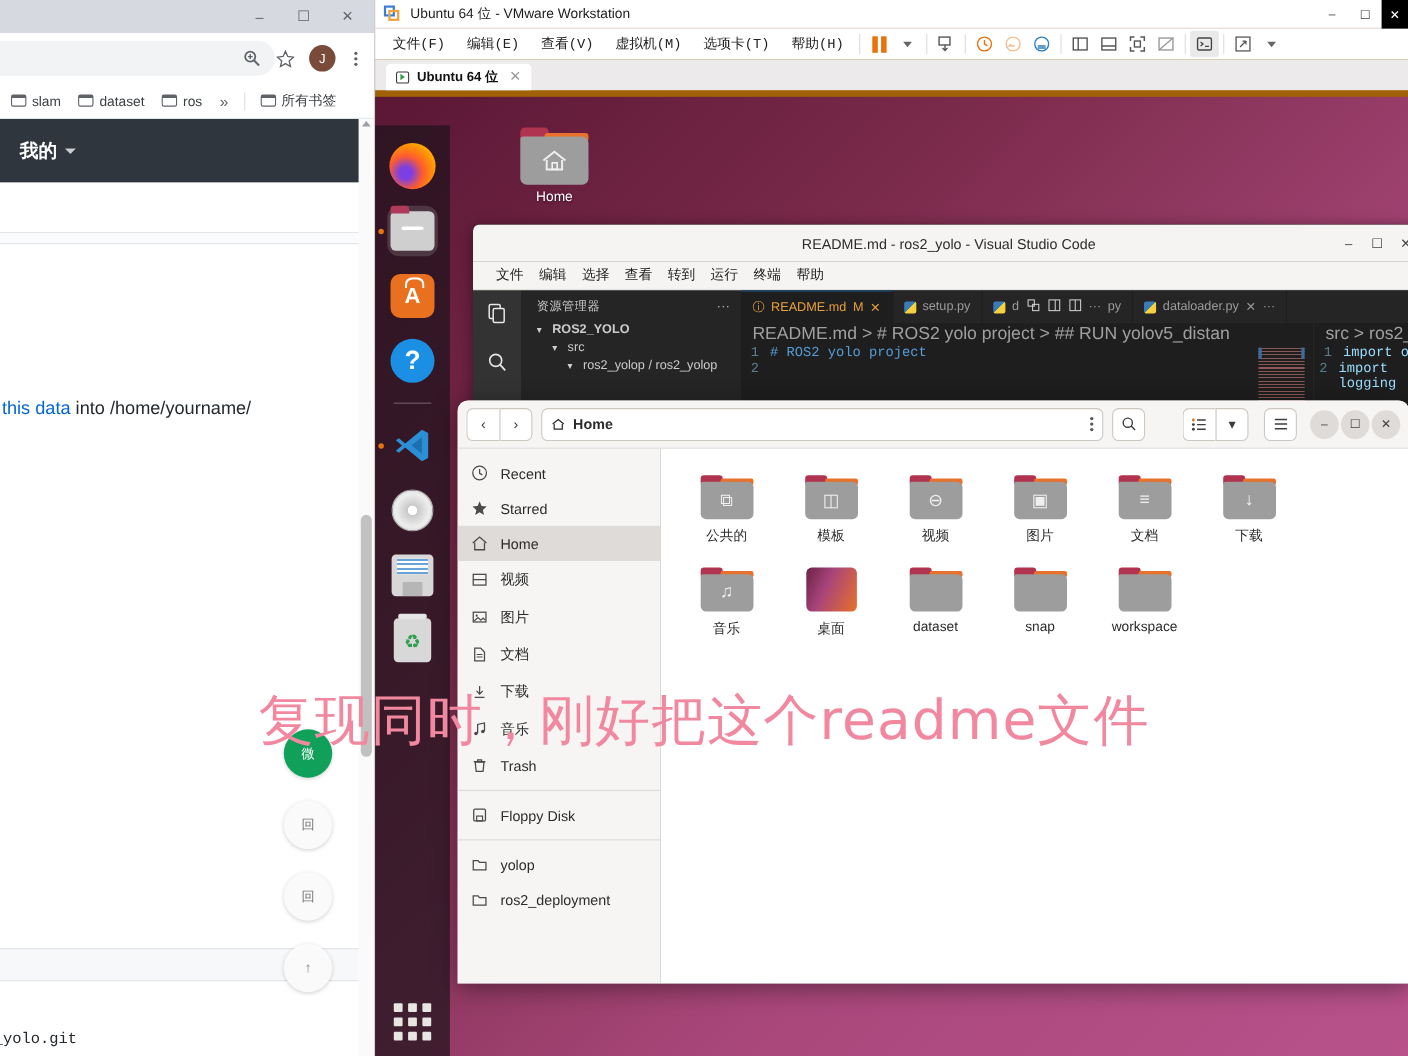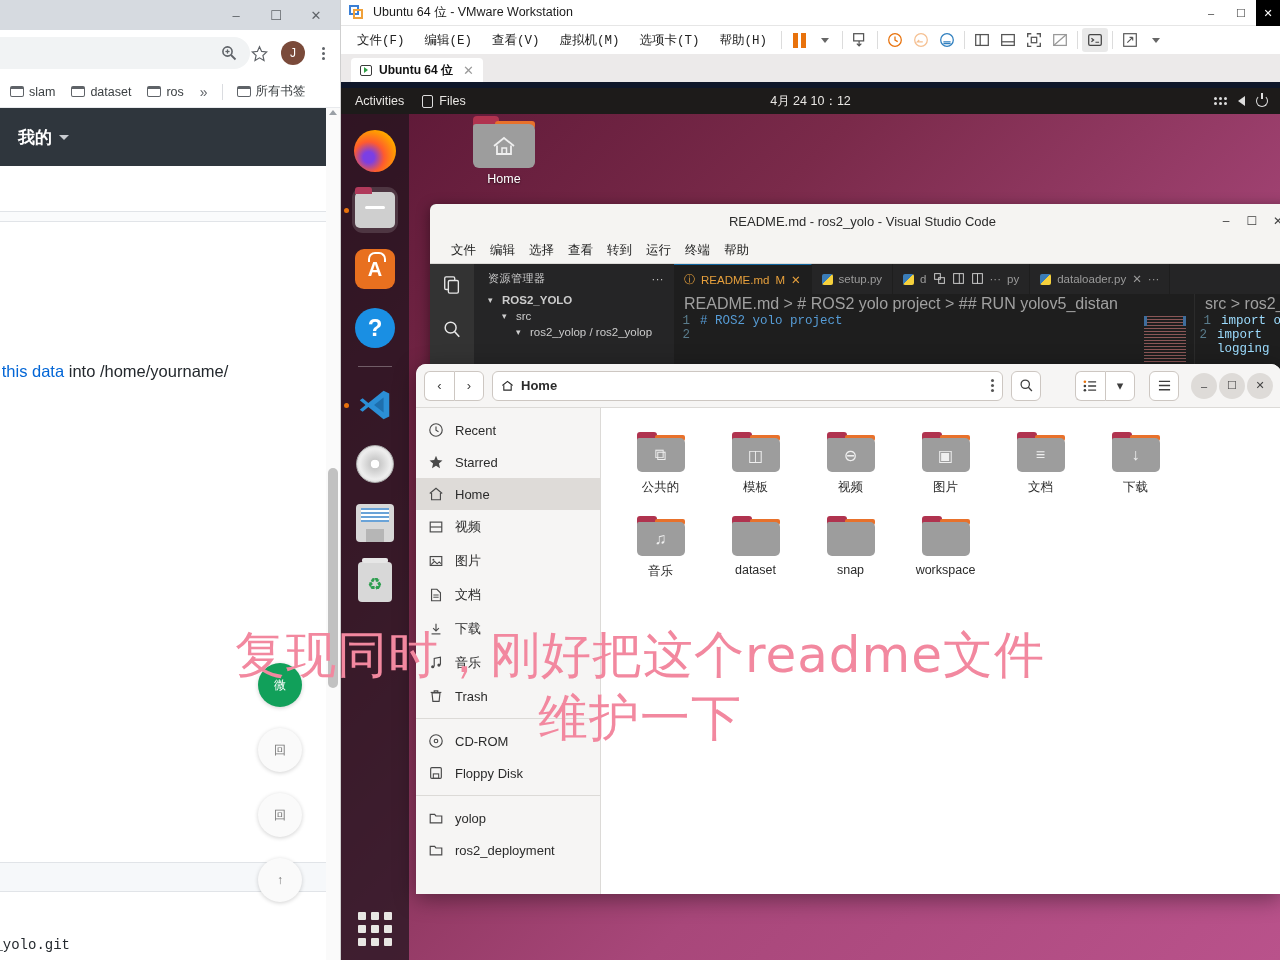--- a/index.html
+++ b/index.html
@@ -57,21 +57,21 @@
               border-left:4px solid transparent; border-right:4px solid transparent; border-bottom:5px solid #9aa0a6;}
   .br-sb-thumb { position:absolute; top:360px; left:2px; width:10px; height:220px; background:#c1c1c1; border-radius:5px;}
 
   
   .fab { position:absolute; width:44px; height:44px; border-radius:50%; background:#fafafa;
          box-shadow:0 1px 4px rgba(0,0,0,.18); display:flex; align-items:center; justify-content:center;
          font-size:12px; color:#777; }
   .fab-green { background:#11a05a; color:#fff; }
 
   
-  .vmware { position:absolute; left:340px; top:0; width:940px; height:960px; background:#0f172a;
+  .vmware { position:absolute; left:340px; top:0; width:940px; height:960px; background:#a16207;
             border-left:1px solid #cfcfcf; }
   .vm-title { height:26px; background:#fff; display:flex; align-items:center; padding-left:8px; gap:8px;
               border-bottom:1px solid #e6e6e6; position:relative;}
   .vm-logo { width:16px; height:16px; position:relative; flex:none;}
   .vm-logo i { position:absolute; border:2px solid #f0a13a; width:10px; height:10px; }
   .vm-logo i.a { left:0; top:0; border-color:#3a7fd5; }
   .vm-logo i.b { left:4px; top:4px; border-color:#f0a13a; }
   .vm-title-text { font-size:12.5px; color:#1b1b1b; }
   .vm-wc { position:absolute; right:0; top:0; height:26px; display:flex; }
   .vm-wc div { width:30px; height:26px; display:flex; align-items:center; justify-content:center;
@@ -414,40 +414,20 @@
     </div>
     <div class="vm-tabbar">
       <div class="vm-tab">
         <span class="tx"></span>
         <span>Ubuntu 64 位</span>
         <span class="cl">✕</span>
       </div>
     </div>
 
     <div class="ubuntu">
-      <div class="u-topbar">
-        <span>Activities</span>
-        <span class="u-files">
-          <span class="u-doc-ic"></span>
-          <span>Files</span>
-        </span>
-        <span class="u-clock">4月 24  10：12</span>
-        <span class="u-right">
-          <span class="u-dots">
-              <i></i>
-              <i></i>
-              <i></i>
-              <i></i>
-              <i></i>
-              <i></i>
-            </span>
-          <span class="spk"></span>
-          <span class="pwr"></span>
-        </span>
-      </div>
 
       <div class="u-dock">
         <div class="dock-ic">
             <span class="ic-firefox"></span>
           </div>
         <div class="dock-ic running focus">
             <span class="ic-files"></span>
           </div>
         <div class="dock-ic">
             <span class="ic-store">A</span>
@@ -741,27 +721,20 @@
               <span class="f-ic"><svg width="16" height="16" viewBox="0 0 18 18">
                     <path d="M4.5 5.5h9l-1 9.5h-7z" fill="none" stroke="#4a4a4a" stroke-width="1.3"></path>
                     <line x1="3" y1="5" x2="15" y2="5" stroke="#4a4a4a" stroke-width="1.3"></line>
                     <path d="M7 5V3.2h4V5" fill="none" stroke="#4a4a4a" stroke-width="1.3"></path>
                   </svg></span>
               <span>Trash</span>
             </div>
             <div class="f-sep"></div>
             <div class="f-item">
               <span class="f-ic"><svg width="16" height="16" viewBox="0 0 18 18">
-                    <circle cx="9" cy="9" r="7" fill="none" stroke="#4a4a4a" stroke-width="1.3"></circle>
-                    <circle cx="9" cy="9" r="2" fill="none" stroke="#4a4a4a" stroke-width="1.3"></circle>
-                  </svg></span>
-              <span>CD-ROM</span>
-            </div>
-            <div class="f-item">
-              <span class="f-ic"><svg width="16" height="16" viewBox="0 0 18 18">
                     <rect x="3" y="3" width="12" height="12" rx="1.3" fill="none" stroke="#4a4a4a" stroke-width="1.3"></rect>
                     <rect x="6" y="10" width="6" height="5" fill="none" stroke="#4a4a4a" stroke-width="1.2"></rect>
                   </svg></span>
               <span>Floppy Disk</span>
             </div>
             <div class="f-sep"></div>
             <div class="f-item">
               <span class="f-ic"><svg width="16" height="16" viewBox="0 0 18 18">
                     <path d="M2.5 5h5l1.3 1.7h6.7v7.8h-13z" fill="none" stroke="#4a4a4a" stroke-width="1.3"></path>
                   </svg></span>
@@ -825,20 +798,24 @@
             </div>
             <div class="f-cell">
               <div class="f-folder">
                   <div class="ftab"></div>
                   <div class="ftab2"></div>
                   <div class="fbody">♫</div>
                 </div>
               <div class="f-name">音乐</div>
             </div>
             <div class="f-cell">
+              <div class="f-wall"></div>
+              <div class="f-name">桌面</div>
+            </div>
+            <div class="f-cell">
               <div class="f-folder">
                   <div class="ftab"></div>
                   <div class="ftab2"></div>
                   <div class="fbody"></div>
                 </div>
               <div class="f-name">dataset</div>
             </div>
             <div class="f-cell">
               <div class="f-folder">
                   <div class="ftab"></div>
@@ -856,16 +833,15 @@
               <div class="f-name">workspace</div>
             </div>
           </div>
         </div>
       </div>
     </div>
   </div>
 
   <div class="subs">
     <div class="sub-line">复现同时，刚好把这个readme文件</div>
-    <div class="sub-line">维护一下</div>
   </div>
 
 </div>
 
 </body></html>

